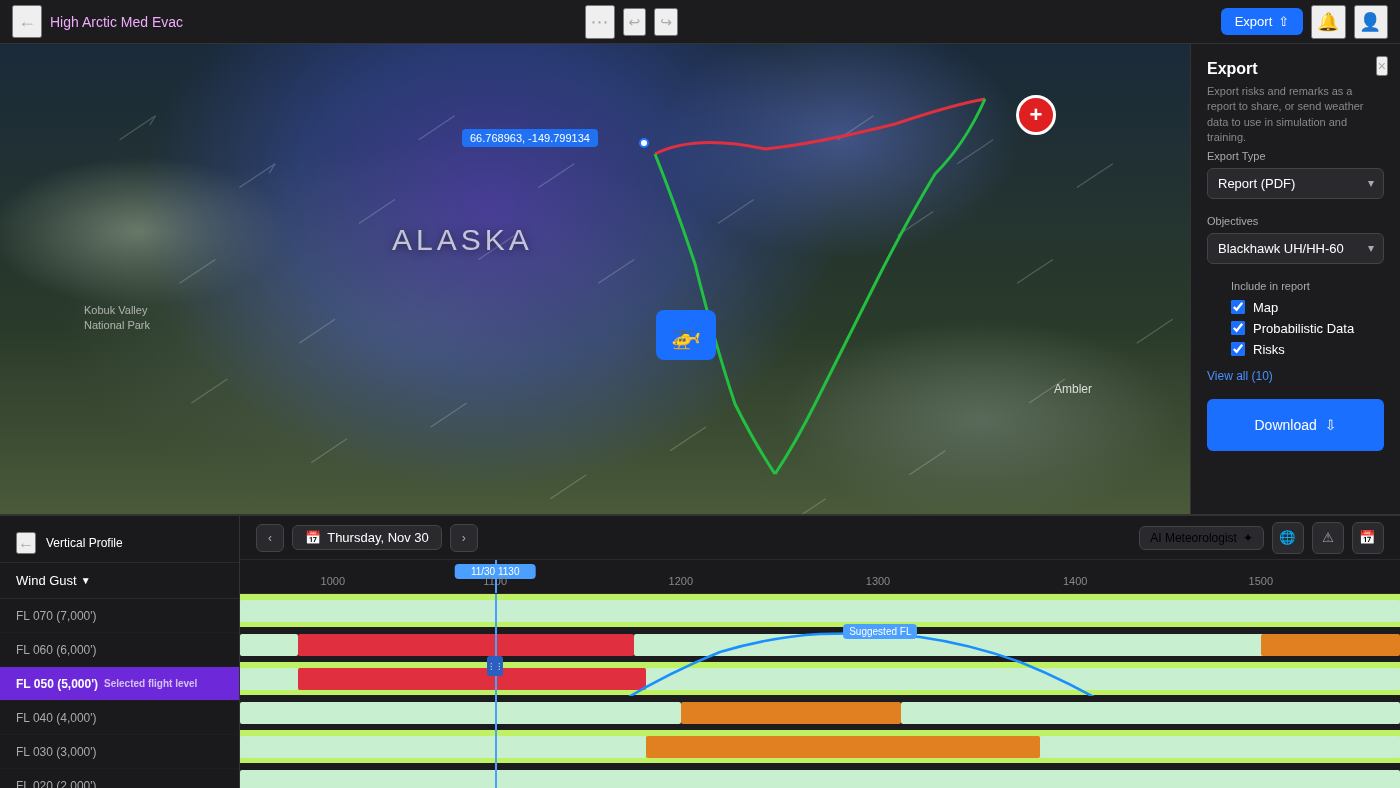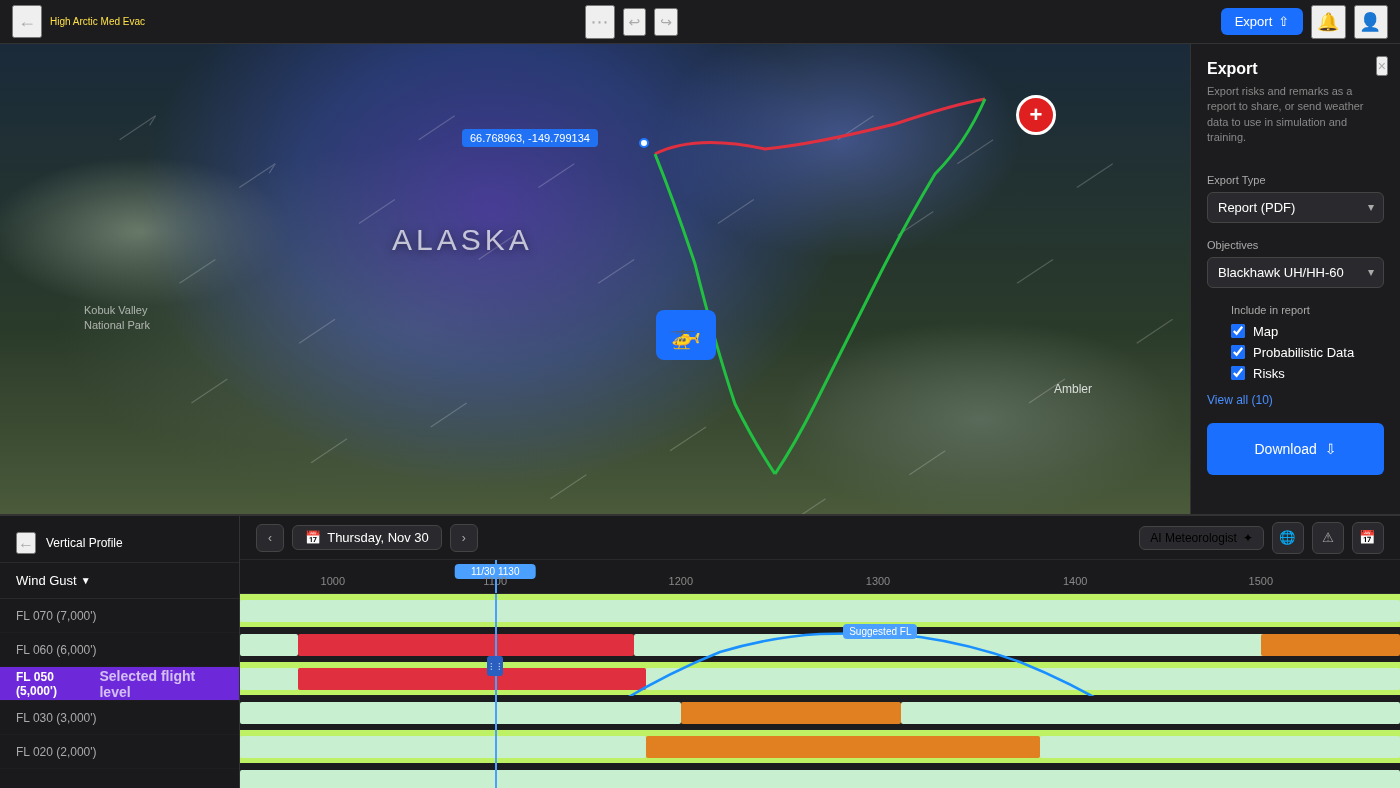--- a/index.html
+++ b/index.html
@@ -4,21 +4,21 @@
   <style>
     * { margin: 0; padding: 0; box-sizing: border-box; }
     body { width: 1400px; height: 788px; overflow: hidden; background: #1a1a1a; font-family: -apple-system, BlinkMacSystemFont, 'Segoe UI', sans-serif; color: #fff; }
 
     
     #topbar {
       height: 44px; background: #1c1c1e; display: flex; align-items: center; padding: 0 12px; gap: 8px;
       border-bottom: 1px solid #333; position: relative; z-index: 100;
     }
     #topbar .back-btn { cursor: pointer; color: #aaa; font-size: 18px; padding: 4px; }
-    #topbar .title { font-size: 10px; font-weight: 500; color: #fde047; flex: 1; }
+    #topbar .title { font-size: 14px; font-weight: 500; color: #f0abfc; flex: 1; }
     #topbar .more-btn { color: #aaa; font-size: 18px; cursor: pointer; padding: 4px; }
     #topbar .undo-btn, #topbar .redo-btn { color: #aaa; font-size: 14px; cursor: pointer; padding: 4px; }
     #topbar .spacer { flex: 1; }
     #topbar .notif-btn { color: #aaa; font-size: 18px; cursor: pointer; padding: 4px; }
     #topbar .user-btn { color: #aaa; font-size: 18px; cursor: pointer; padding: 4px; }
     #topbar .export-btn {
       background: #1a6fff; color: #fff; border: none; border-radius: 6px;
       padding: 6px 14px; font-size: 13px; font-weight: 500; cursor: pointer;
       display: flex; align-items: center; gap: 6px;
     }
@@ -117,21 +117,21 @@
     
     #export-panel {
       width: 210px; background: #1c1c1e; border-left: 1px solid #333;
       padding: 16px; position: absolute; right: 0; top: 0; bottom: 0;
       z-index: 50; height: 470px;
     }
     #export-panel .panel-close {
       position: absolute; right: 12px; top: 12px; color: #aaa; cursor: pointer; font-size: 14px;
     }
     #export-panel .panel-title { font-size: 16px; font-weight: 600; margin-bottom: 6px; }
-    #export-panel .panel-desc { font-size: 11px; color: #888; line-height: 1.4; margin-bottom: 28px; }
+    #export-panel .panel-desc { font-size: 11px; color: #888; line-height: 1.4; margin-bottom: 4px; }
 
     .form-label { font-size: 11px; color: #aaa; margin-bottom: 6px; display: block; }
     .select-wrapper { position: relative; margin-bottom: 16px; }
     .select-wrapper::after {
       content: '▾'; position: absolute; right: 10px; top: 50%; transform: translateY(-50%);
       color: #aaa; pointer-events: none; font-size: 12px;
     }
     .select-wrapper select {
       width: 100%; background: #2a2a2e; border: 1px solid #444; border-radius: 6px;
       color: #fff; padding: 7px 10px; font-size: 13px; appearance: none; cursor: pointer;
@@ -170,21 +170,21 @@
       border-bottom: 1px solid #2a2a2c; cursor: pointer;
     }
 
     .fl-rows { flex: 1; overflow: hidden; }
     .fl-row {
       height: 34px; display: flex; align-items: center; padding: 0 16px;
       font-size: 12px; color: #aaa; border-bottom: 1px solid #1e1e20;
       cursor: pointer;
     }
     .fl-row.selected { background: #6d28d9; color: #fff; font-weight: 600; }
-    .fl-row.selected .selected-label { font-size: 14px; color: rgba(255,255,255,0.7); margin-left: 6px; }
+    .fl-row.selected .selected-label { font-size: 10px; color: rgba(255,255,255,0.7); margin-left: 6px; }
 
     
     #timeline-area { flex: 1; display: flex; flex-direction: column; position: relative; overflow: hidden; }
 
     
     #timeline-header {
       height: 44px; background: #1a1a1c; border-bottom: 1px solid #2a2a2c;
       display: flex; align-items: center; justify-content: space-between; padding: 0 16px;
     }
     .nav-controls { display: flex; align-items: center; gap: 8px; }
@@ -345,20 +345,23 @@
               <span>FL 070 (7,000')</span>
             </div>
           <div class="fl-row">
               <span>FL 060 (6,000')</span>
             </div>
           <div class="fl-row selected">
             <span>FL 050 (5,000')</span>
             <span class="selected-label">Selected flight level</span>
           </div>
           <div class="fl-row">
+              <span>FL 040 (4,000')</span>
+            </div>
+          <div class="fl-row">
               <span>FL 030 (3,000')</span>
             </div>
           <div class="fl-row">
               <span>FL 020 (2,000')</span>
             </div>
 
         </div>
       </div>
 
       <div id="timeline-area">

